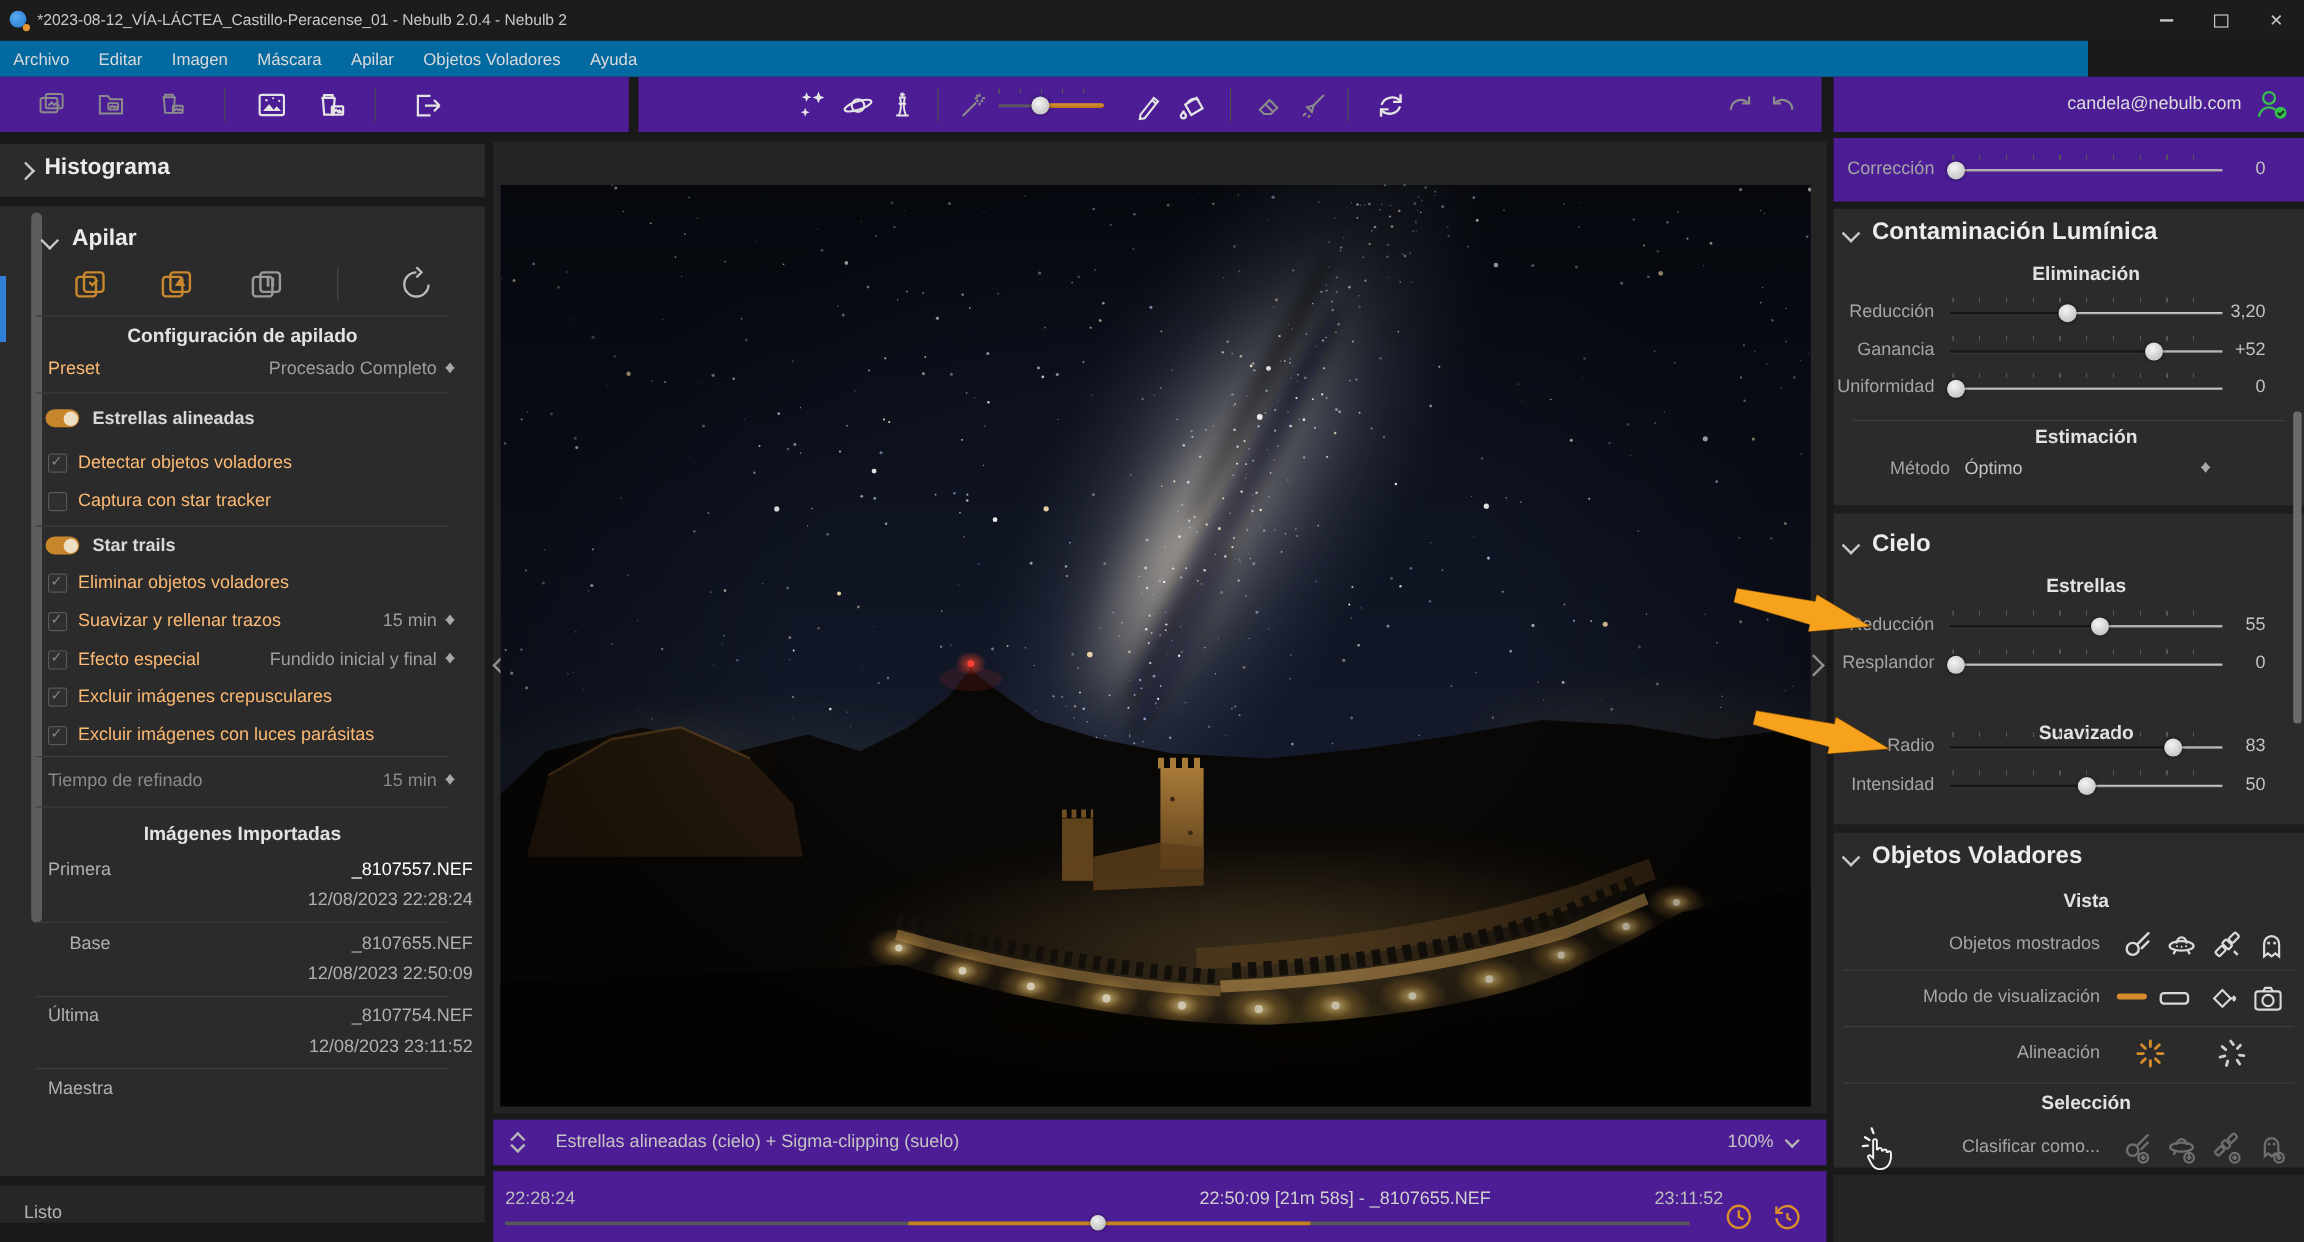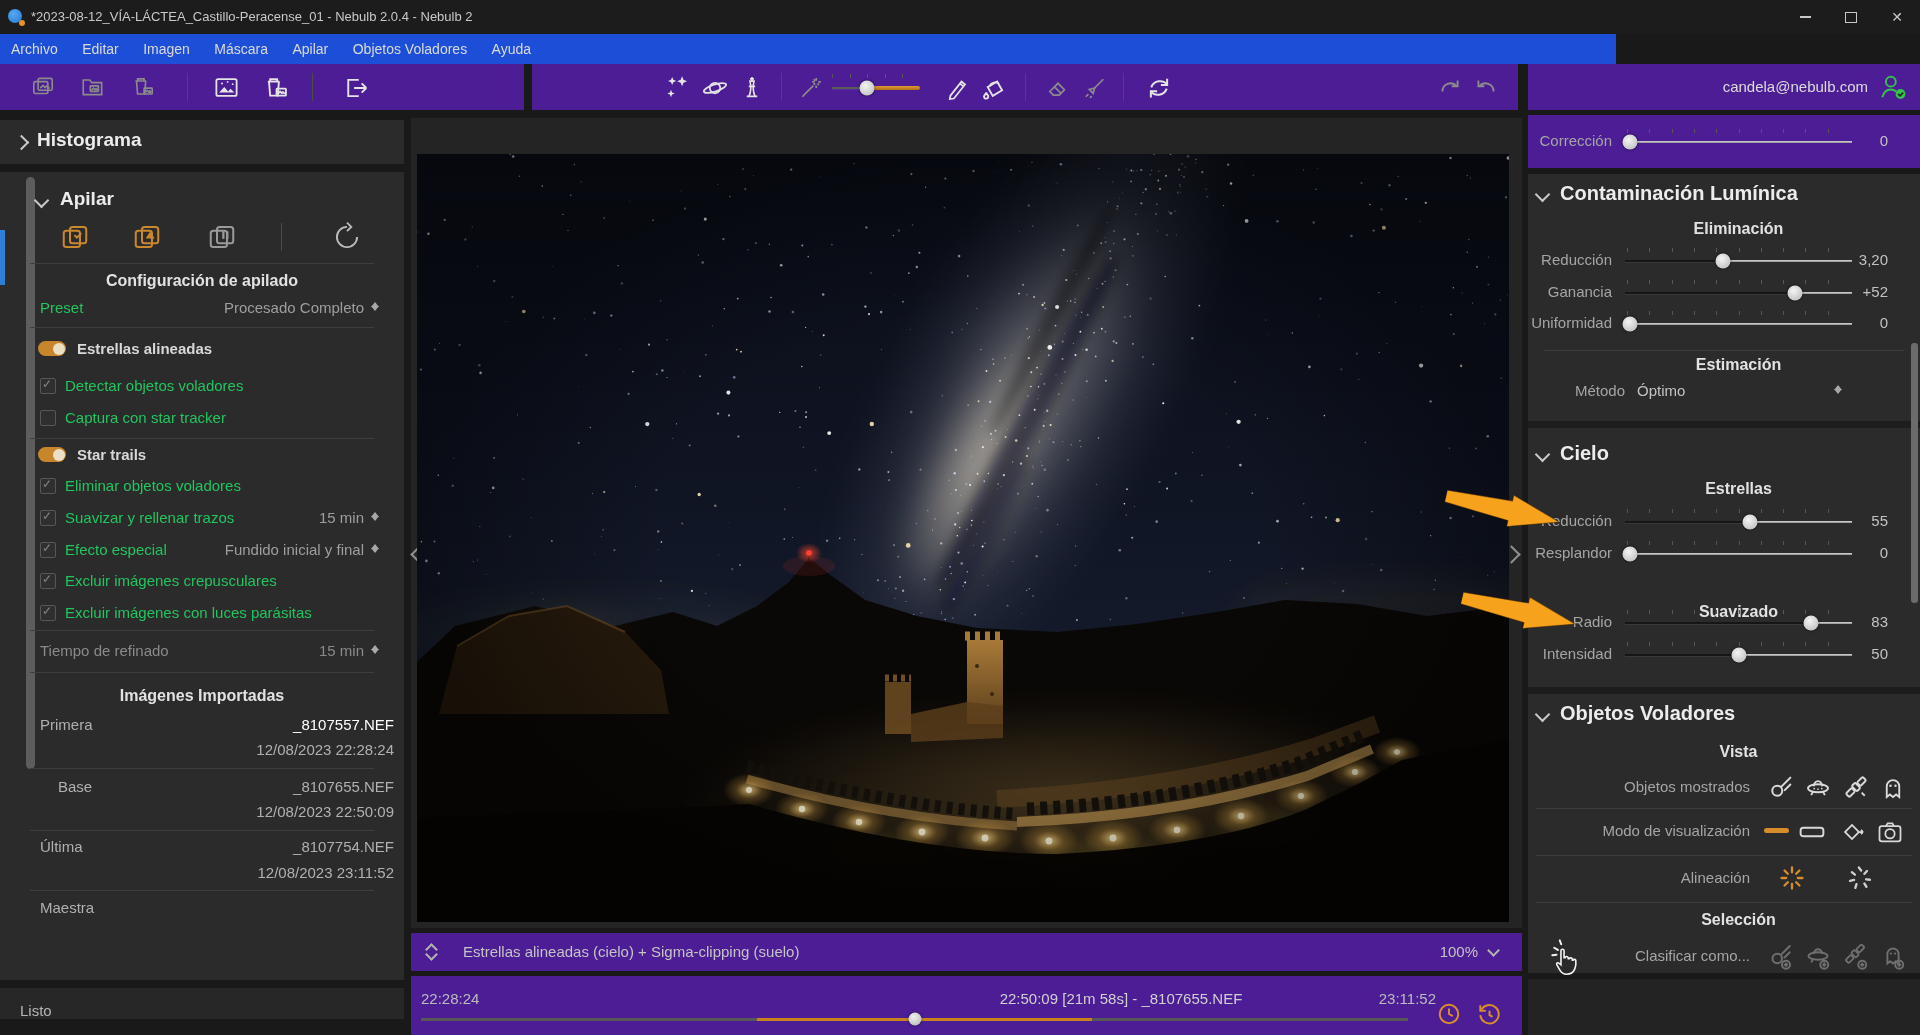--- a/index.html
+++ b/index.html
@@ -7,21 +7,21 @@
   .abs{position:absolute;}
   .bar{position:absolute;background:#4c1d95;}
   .panel{position:absolute;background:#2b2b2b;}
   .icon{position:absolute;display:flex;align-items:center;justify-content:center;color:#9a9a9a;}
   .icon svg{display:block;}
   .icon.bright{color:#e4e4e4;}
   .icon.dim{color:#8b8b8b;}
   .sep{position:absolute;width:1px;height:28px;background:#4b4b4b;top:9px;}
   .hdr{position:absolute;font-weight:bold;font-size:20px;color:#ececec;white-space:nowrap;}
   .sub{position:absolute;font-weight:bold;font-size:16px;color:#e2e2e2;text-align:center;white-space:nowrap;}
-  .lbl{position:absolute;font-size:15px;color:#22c55e;white-space:nowrap;}
+  .lbl{position:absolute;font-size:15px;color:#fdba74;white-space:nowrap;}
   .valr{position:absolute;font-size:15px;color:#9e9e9e;text-align:right;white-space:nowrap;}
   .boldlbl{position:absolute;font-size:15px;font-weight:bold;color:#d8d8d8;white-space:nowrap;}
   .chev{display:inline-block;width:9px;height:9px;border-right:2px solid #c9c9c9;border-bottom:2px solid #c9c9c9;}
   .chev.down{transform:rotate(45deg);}
   .chev.right{transform:rotate(-45deg);}
   .rule{position:absolute;height:1px;background:#3e3e3e;}
   .thickrule{position:absolute;left:0;width:100%;height:7px;background:#1d1d1d;}
   
   .srow{position:absolute;height:26px;left:0;width:100%;--pct:0%;}
   .srow .slbl{position:absolute;left:0;width:84px;text-align:right;line-height:26px;font-size:15px;color:#a5a5a5;white-space:nowrap;}
@@ -55,21 +55,21 @@
   <span style="position:absolute;left:31px;top:0;line-height:33px;font-size:13px;color:#c9c9c9;white-space:nowrap;">*2023-08-12_VÍA-LÁCTEA_Castillo-Peracense_01 - Nebulb 2.0.4 - Nebulb 2</span>
   <div class="winbtn" style="left:1782px;top:0;">
       <span style="width:11px;height:2px;background:#c8c8c8;"></span>
     </div>
   <div class="winbtn" style="left:1828px;top:0;">
       <span style="width:10px;height:9px;border:1.5px solid #c8c8c8;"></span>
     </div>
   <div class="winbtn" style="left:1874px;top:0;font-size:14px;">✕</div>
 </div>
 
-<div class="abs" style="left:0;top:34px;width:1616px;height:30px;background:#1d4ed8;">
+<div class="abs" style="left:0;top:34px;width:1740px;height:30px;background:#0369a1;">
   <span class="menu-item" style="margin-left:1px;">Archivo</span>
   <span class="menu-item">Editar</span>
   <span class="menu-item">Imagen</span>
   <span class="menu-item">Máscara</span>
   <span class="menu-item">Apilar</span>
   <span class="menu-item">Objetos Voladores</span>
   <span class="menu-item">Ayuda</span>
 </div>
 
 <div class="bar" style="left:0;top:64px;width:524px;height:46px;">

